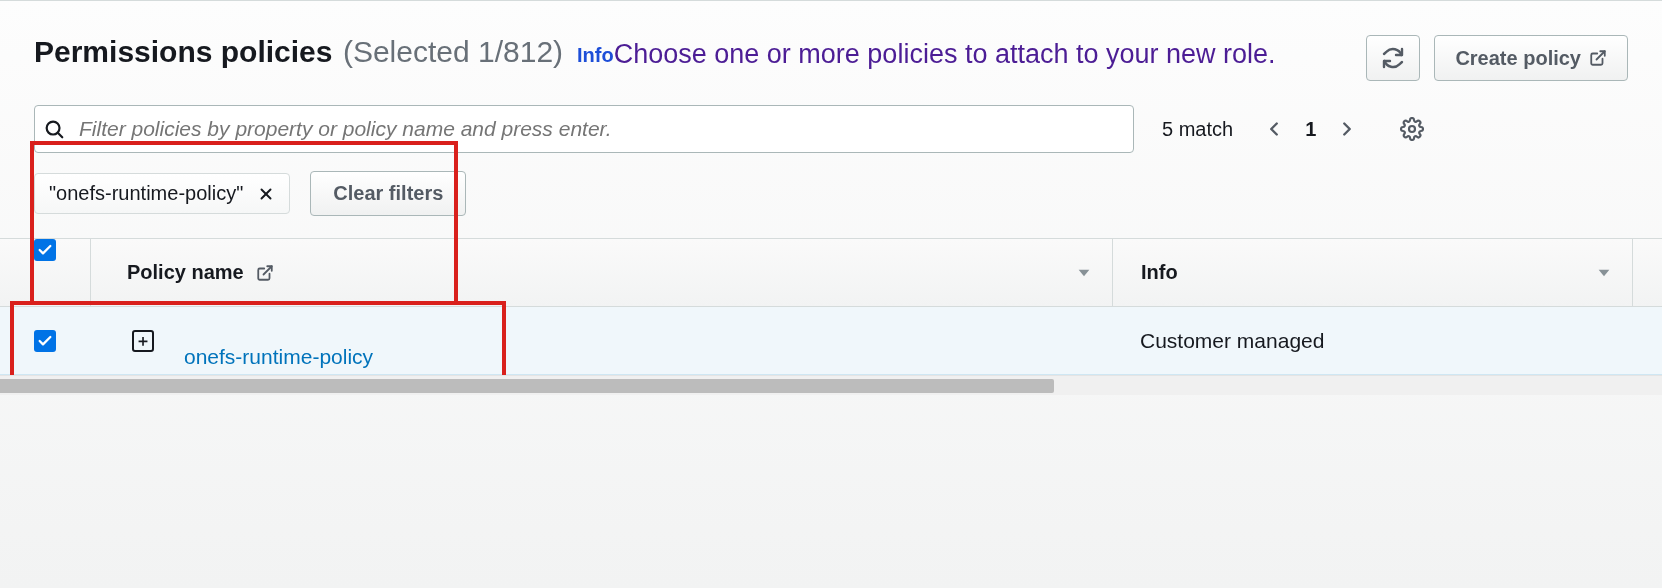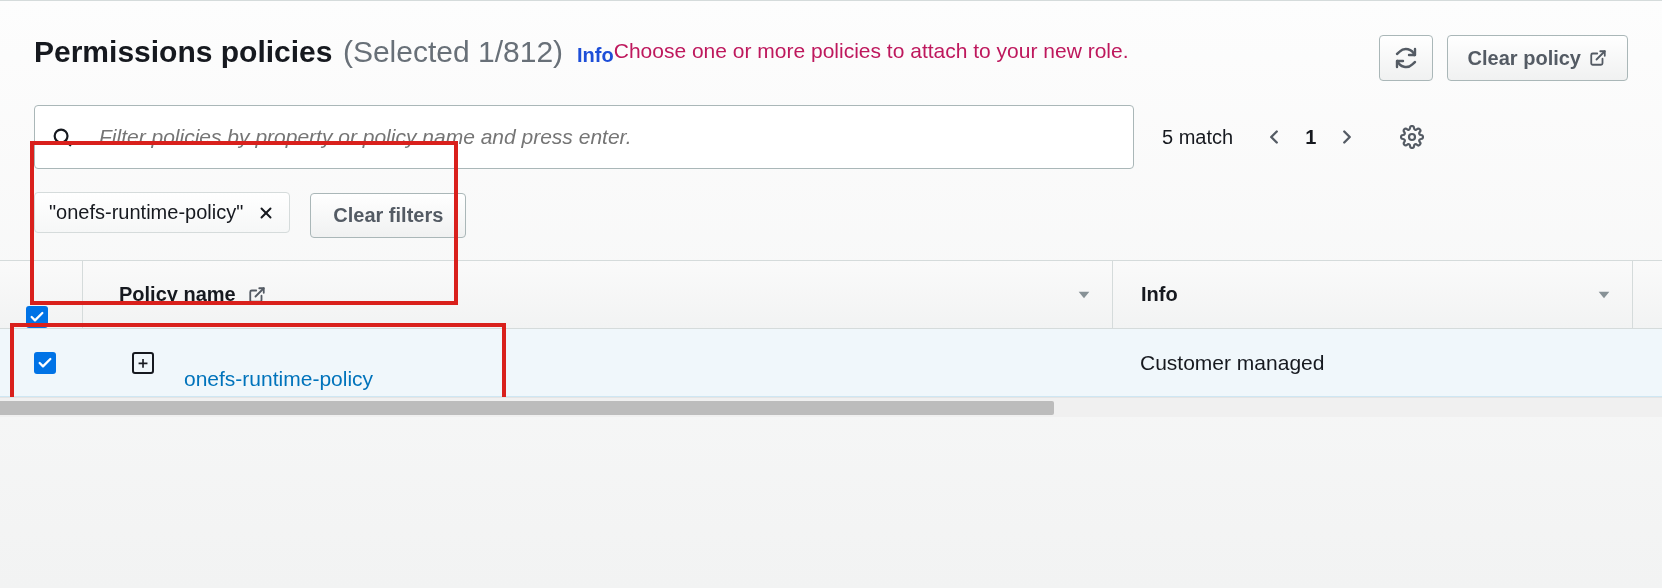--- a/index.html
+++ b/index.html
@@ -41,22 +41,22 @@
     font-weight: 400;
     color: #687078;
     margin-left: 6px;
   }
   .info-link {
     font-size: 20px;
     font-weight: 700;
     color: #1d4ed8;
   }
   .subtitle {
-    font-size: 21px;
-    color: #be185d;
+    font-size: 27px;
+    color: #4c1d95;
     margin-top: 4px;
   }
   .header-actions {
     display: flex;
     align-items: center;
     gap: 14px;
   }
   .btn {
     display: inline-flex;
     align-items: center;
@@ -85,23 +85,23 @@
     margin-bottom: 18px;
   }
   .search-box {
     flex: 0 0 1100px;
     max-width: 1100px;
     display: flex;
     align-items: center;
     background: #fff;
     border: 1px solid #aab7b8;
     border-radius: 4px;
-    height: 64px;
-    padding: 0 16px;
-    gap: 24px;
+    height: 48px;
+    padding: 0 8px;
+    gap: 12px;
   }
   .search-box input {
     border: none;
     outline: none;
     font-size: 21px;
     font-style: italic;
     color: #687078;
     flex: 1;
     background: transparent;
   }
@@ -154,45 +154,44 @@
     display: inline-flex;
     align-items: center;
     background: linear-gradient(#ffffff, #f0f1f1);
     border: 1px solid #aab7b8;
     border-radius: 4px;
     padding: 10px 22px;
     font-size: 20px;
     font-weight: 700;
     color: #545b64;
     cursor: pointer;
-    margin-top: 6px;
   }
 
   .highlight-box-1 {
     position: absolute;
     border: 4px solid #d9201c;
     pointer-events: none;
     left: 30px;
     top: 140px;
     width: 428px;
     height: 164px;
   }
 
   .table-wrap {
     border-top: 1px solid #d5dbdb;
     margin-left: -34px;
     margin-right: -34px;
   }
   .thead {
     display: flex;
-    align-items: flex-end;
+    align-items: flex-start;
     height: 68px;
     border-bottom: 1px solid #d5dbdb;
     background: linear-gradient(#fafafa, #f2f3f3);
-    padding-left: 26px;
+    padding-left: 34px;
   }
   .col-check { width: 56px; display:flex; align-items:center; }
   .col-name  { flex: 1; display:flex; align-items:center; gap:12px; padding-left: 36px; border-left: 1px solid #d5dbdb; height:100%; }
   .col-type  { width: 520px; display:flex; align-items:center; padding-left: 28px; border-left: 1px solid #d5dbdb; height:100%; }
   .col-end   { width: 30px; border-left: 1px solid #d5dbdb; height:100%; }
   .th-label { font-size: 20px; font-weight: 700; color: #16191f; }
   .sort-caret { margin-left: auto; margin-right: 20px; }
   .trow {
     display: flex;
     align-items: center;
@@ -285,21 +284,21 @@
         <span>
           <svg width="24" height="24" viewBox="0 0 24 24" fill="none" stroke="#545b64" stroke-width="2.4" stroke-linecap="round" stroke-linejoin="round">
             <path d="M21 3v6h-6"></path>
             <path d="M3 21v-6h6"></path>
             <path d="M20.49 9A9 9 0 0 0 5.64 5.64L3 8"></path>
             <path d="M3.51 15A9 9 0 0 0 18.36 18.36L21 16"></path>
           </svg>
         </span>
       </div>
       <div class="btn">
-        <span>Clear policy</span>
+        <span>Create policy</span>
         <span>
           <svg width="18" height="18" viewBox="0 0 24 24" fill="none" stroke="#545b64" stroke-width="2.4" stroke-linecap="round" stroke-linejoin="round">
             <path d="M18 13v6a2 2 0 0 1-2 2H5a2 2 0 0 1-2-2V8a2 2 0 0 1 2-2h6"></path>
             <polyline points="15 3 21 3 21 9"></polyline>
             <line x1="10" y1="14" x2="21" y2="3"></line>
           </svg>
         </span>
       </div>
     </div>
   </div>

